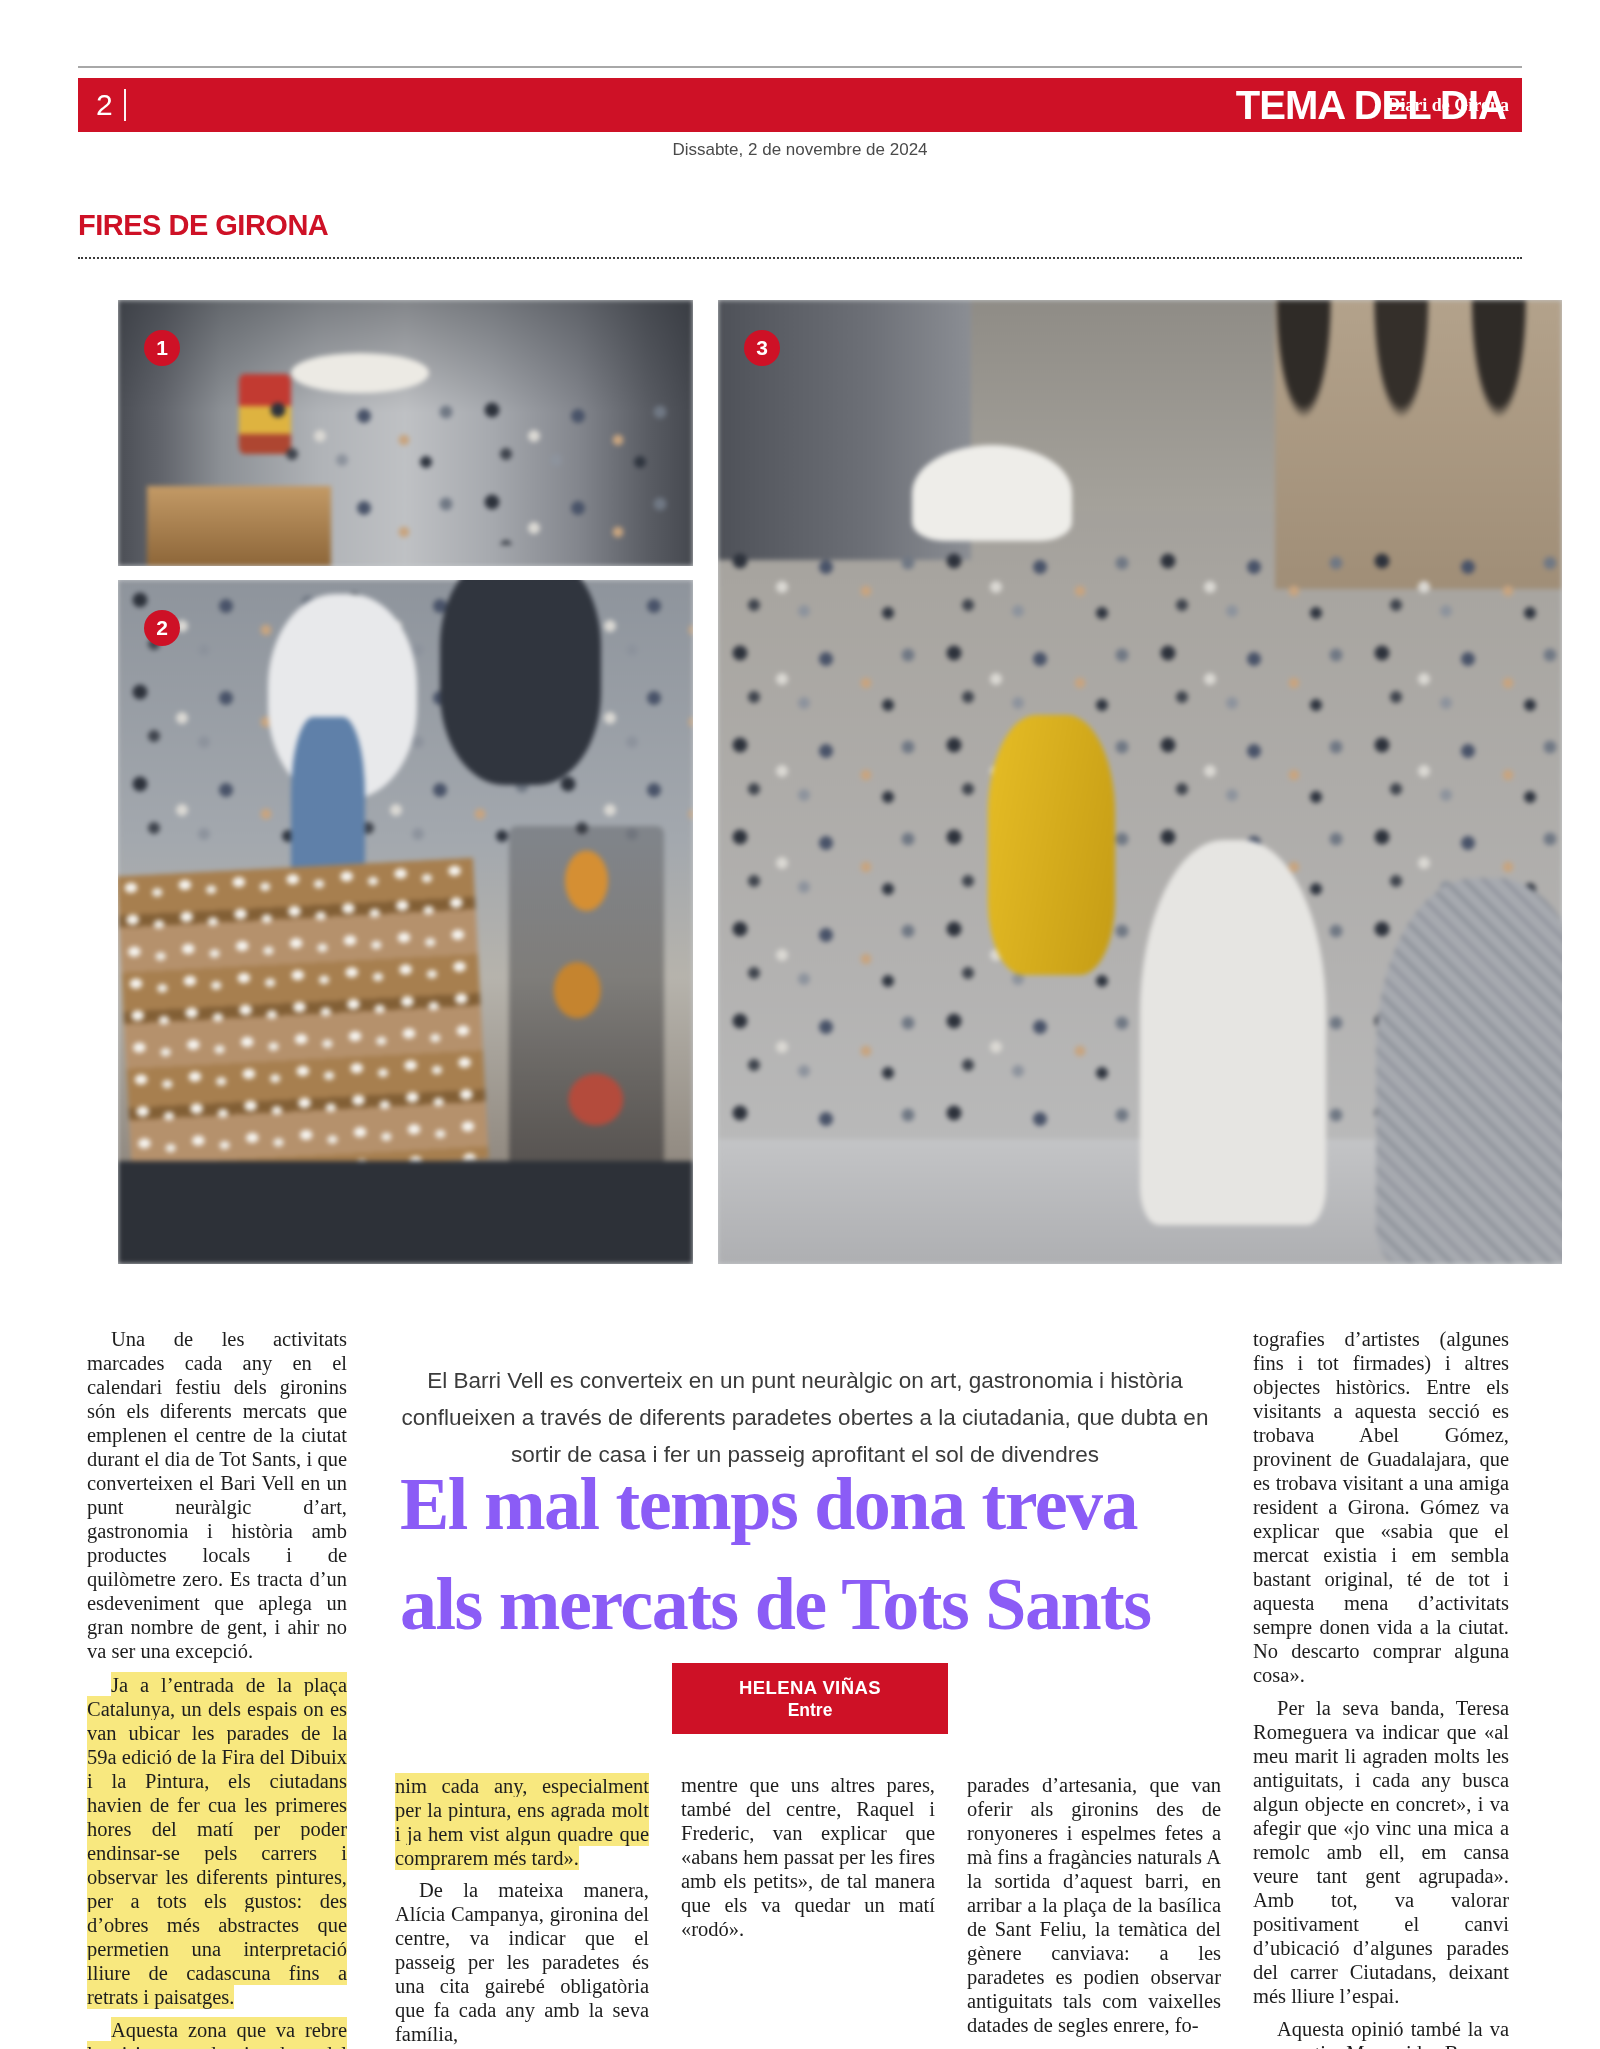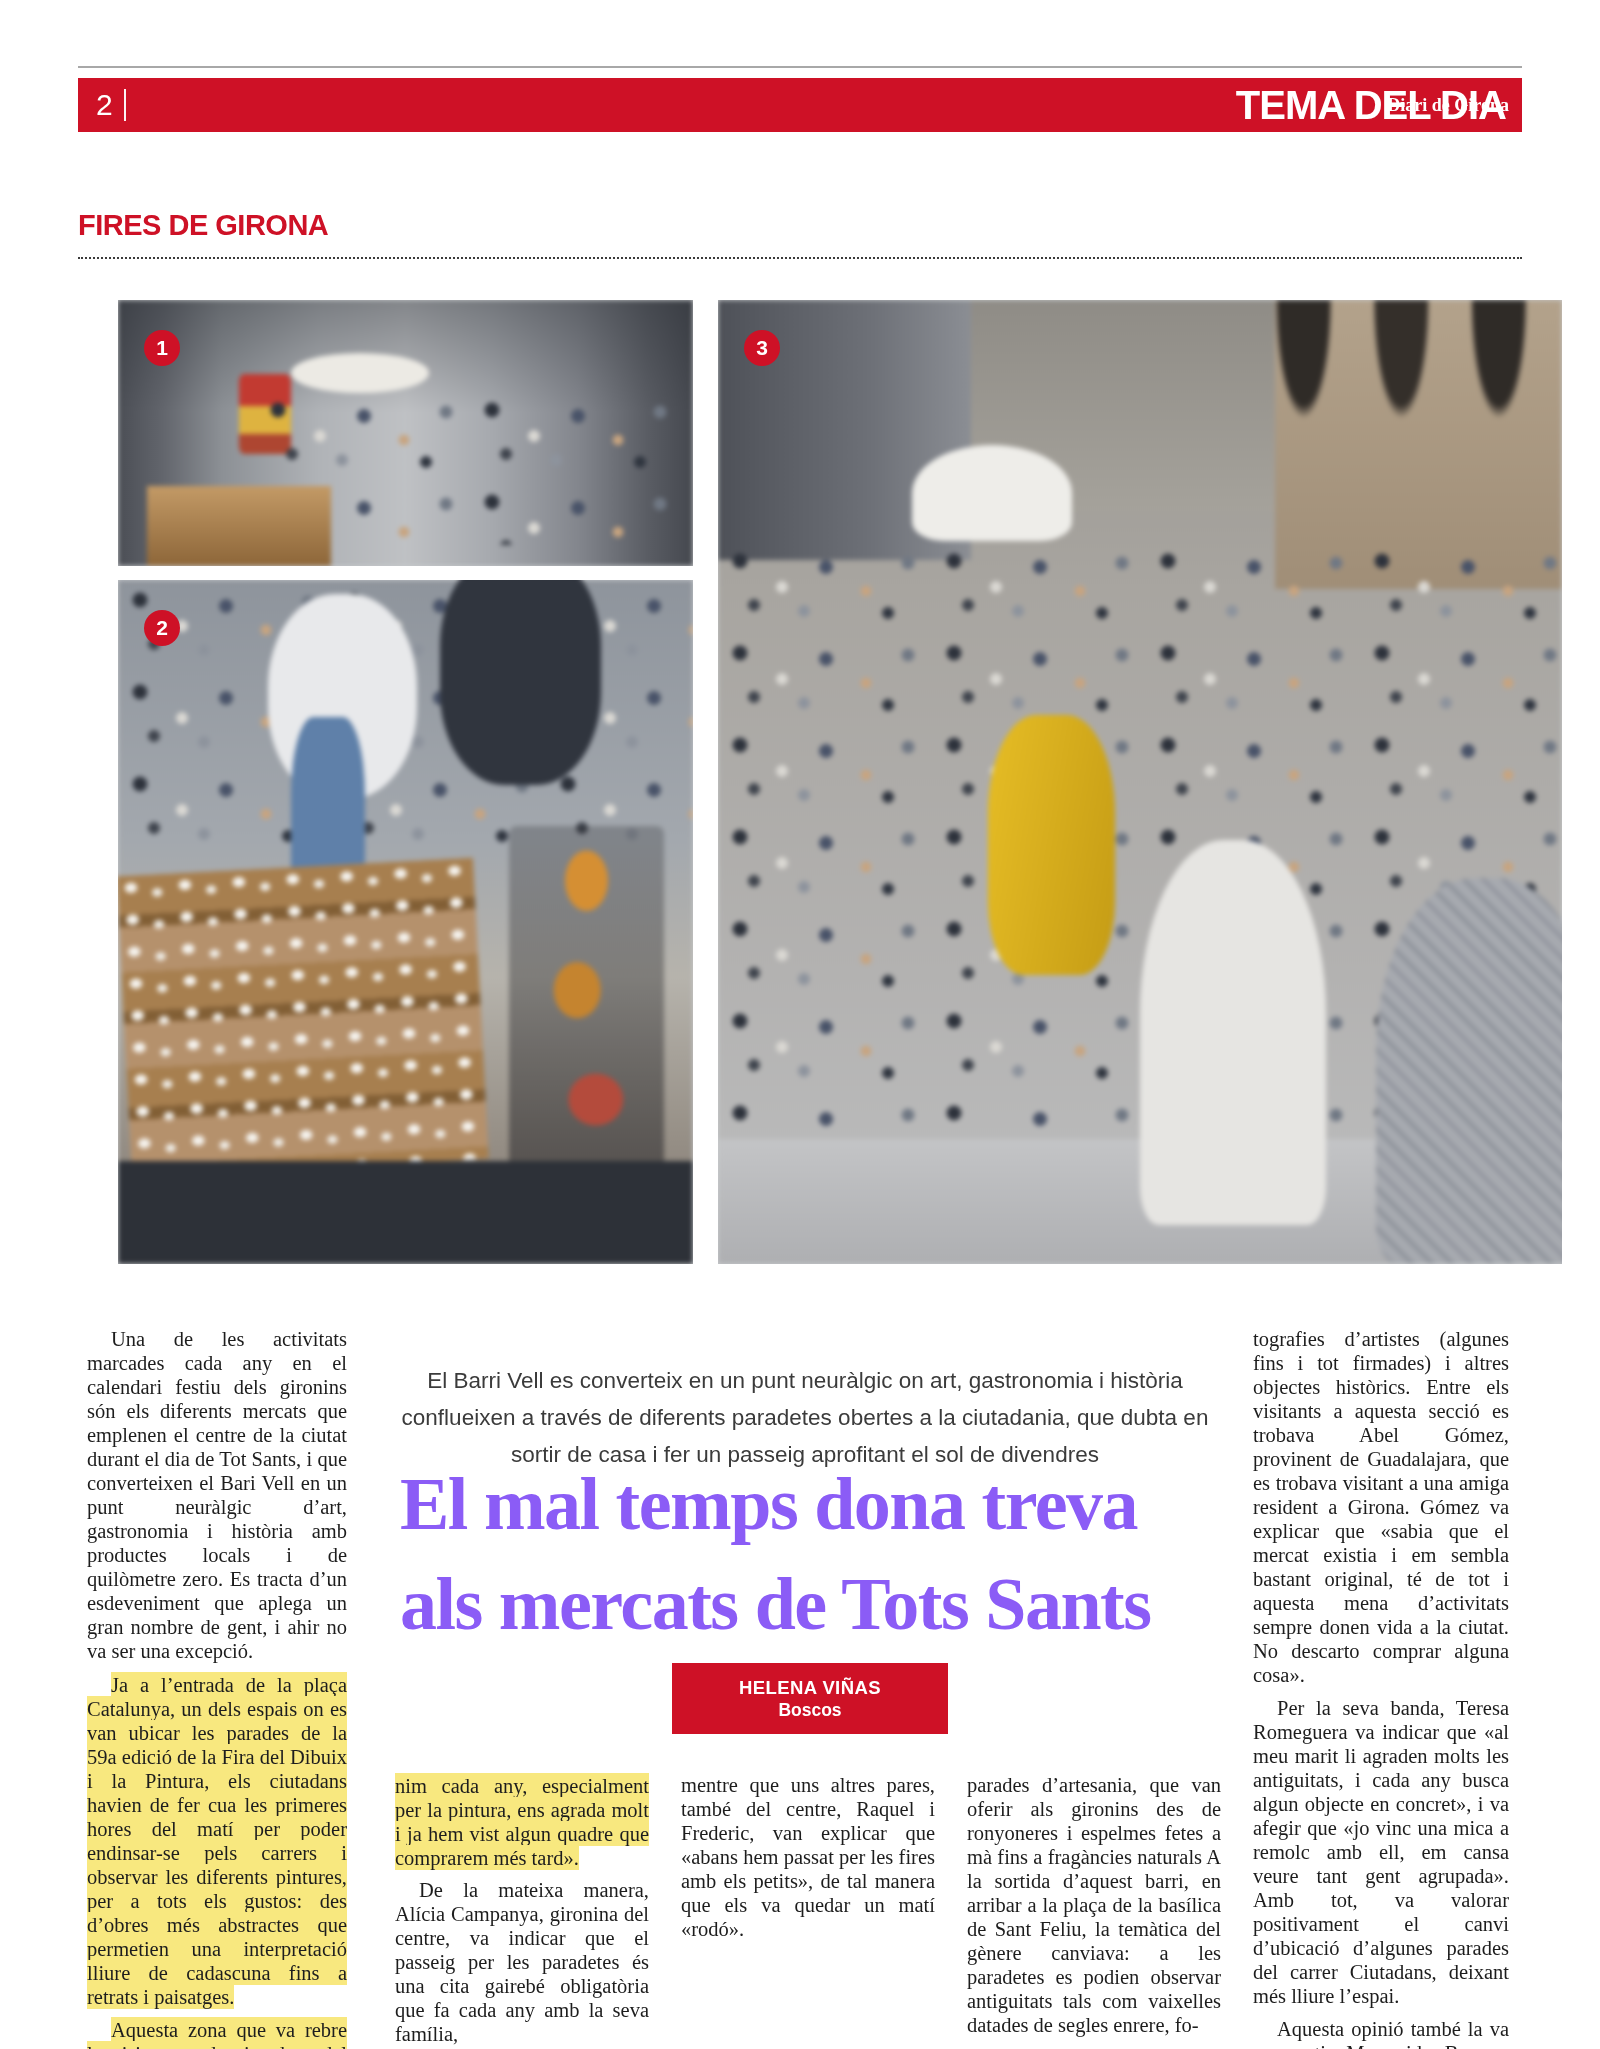--- a/index.html
+++ b/index.html
@@ -122,20 +122,21 @@
 
   <header class="banner">
     <div class="pageno">
       <span>2</span>
       <span class="bar"></span>
     </div>
     <h1 class="section">TEMA DEL DIA</h1>
     <div class="brand">Diari de Girona</div>
   </header>
 
+  <div class="dateline">Dissabte, 2 de novembre de 2024</div>
 
   <div class="kicker">FIRES DE GIRONA</div>
   <div class="dotted-rule"></div>
 
   <figure class="photo p1">
     <div class="art">
       <div class="base"></div>
       <div class="canopy"></div>
       <div class="artboard"></div>
       <div class="crowd"></div>
@@ -177,21 +178,21 @@
 
   <div class="standfirst">El Barri Vell es converteix en un punt neuràlgic on art, gastronomia i història conflueixen a través de diferents paradetes obertes a la ciutadania, que dubta en sortir de casa i fer un passeig aprofitant el sol de divendres</div>
 
   <h2 class="headline">
     <span>El mal temps dona treva</span><br>
     <span>als mercats de Tots Sants</span>
   </h2>
 
   <div class="byline">
     <div class="author">HELENA VIÑAS</div>
-    <div class="place">Boscos</div>
+    <div class="place">Entre</div>
   </div>
 
   <div class="col col1">
       <p class="indent">Una de les activitats marcades cada any en el calendari festiu dels gironins són els diferents mercats que emplenen el centre de la ciutat durant el dia de Tot Sants, i que converteixen el Bari Vell en un punt neuràlgic d’art, gastronomia i història amb productes locals i de quilòmetre zero. Es tracta d’un esdeveniment que aplega un gran nombre de gent, i ahir no va ser una excepció.</p>
       <p class="indent"><mark>Ja a l’entrada de la plaça Catalunya, un dels espais on es van ubicar les parades de la 59a edició de la Fira del Dibuix i la Pintura, els ciutadans havien de fer cua les primeres hores del matí per poder endinsar-se pels carrers i observar les diferents pintures, per a tots els gustos: des d’obres més abstractes que permetien una interpretació lliure de cadascuna fins a retrats i paisatges.</mark></p>
       <p class="indent"><mark>Aquesta zona que va rebre la visita tant de ciutadans del centre com de les afores. És el cas de Paula Puig i la seva mare Marta, de Figueres, qui van explicar que «ve-</mark></p>
     </div>
   <div class="col col2">
       <p><mark>nim cada any, especialment per la pintura, ens agrada molt i ja hem vist algun quadre que comprarem més tard».</mark></p>
       <p class="indent">De la mateixa manera, Alícia Campanya, gironina del centre, va indicar que el passeig per les paradetes és una cita gairebé obligatòria que fa cada any amb la seva família,</p>

